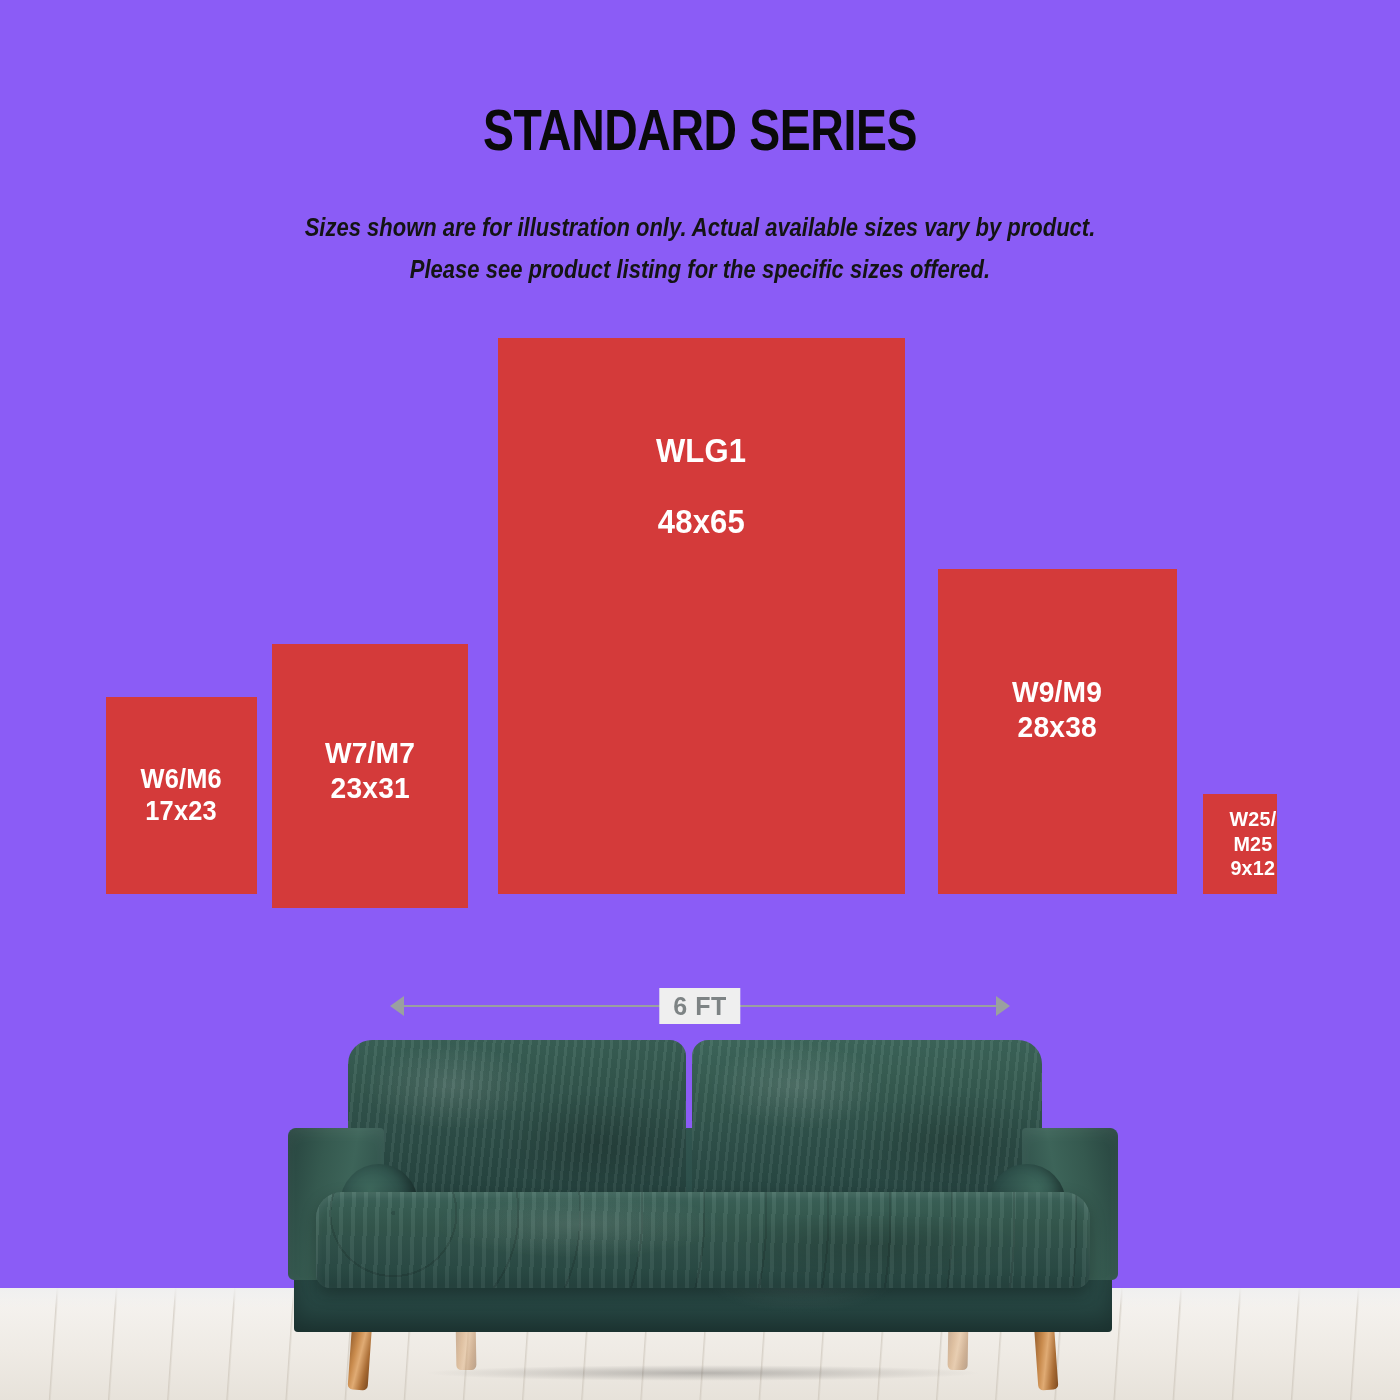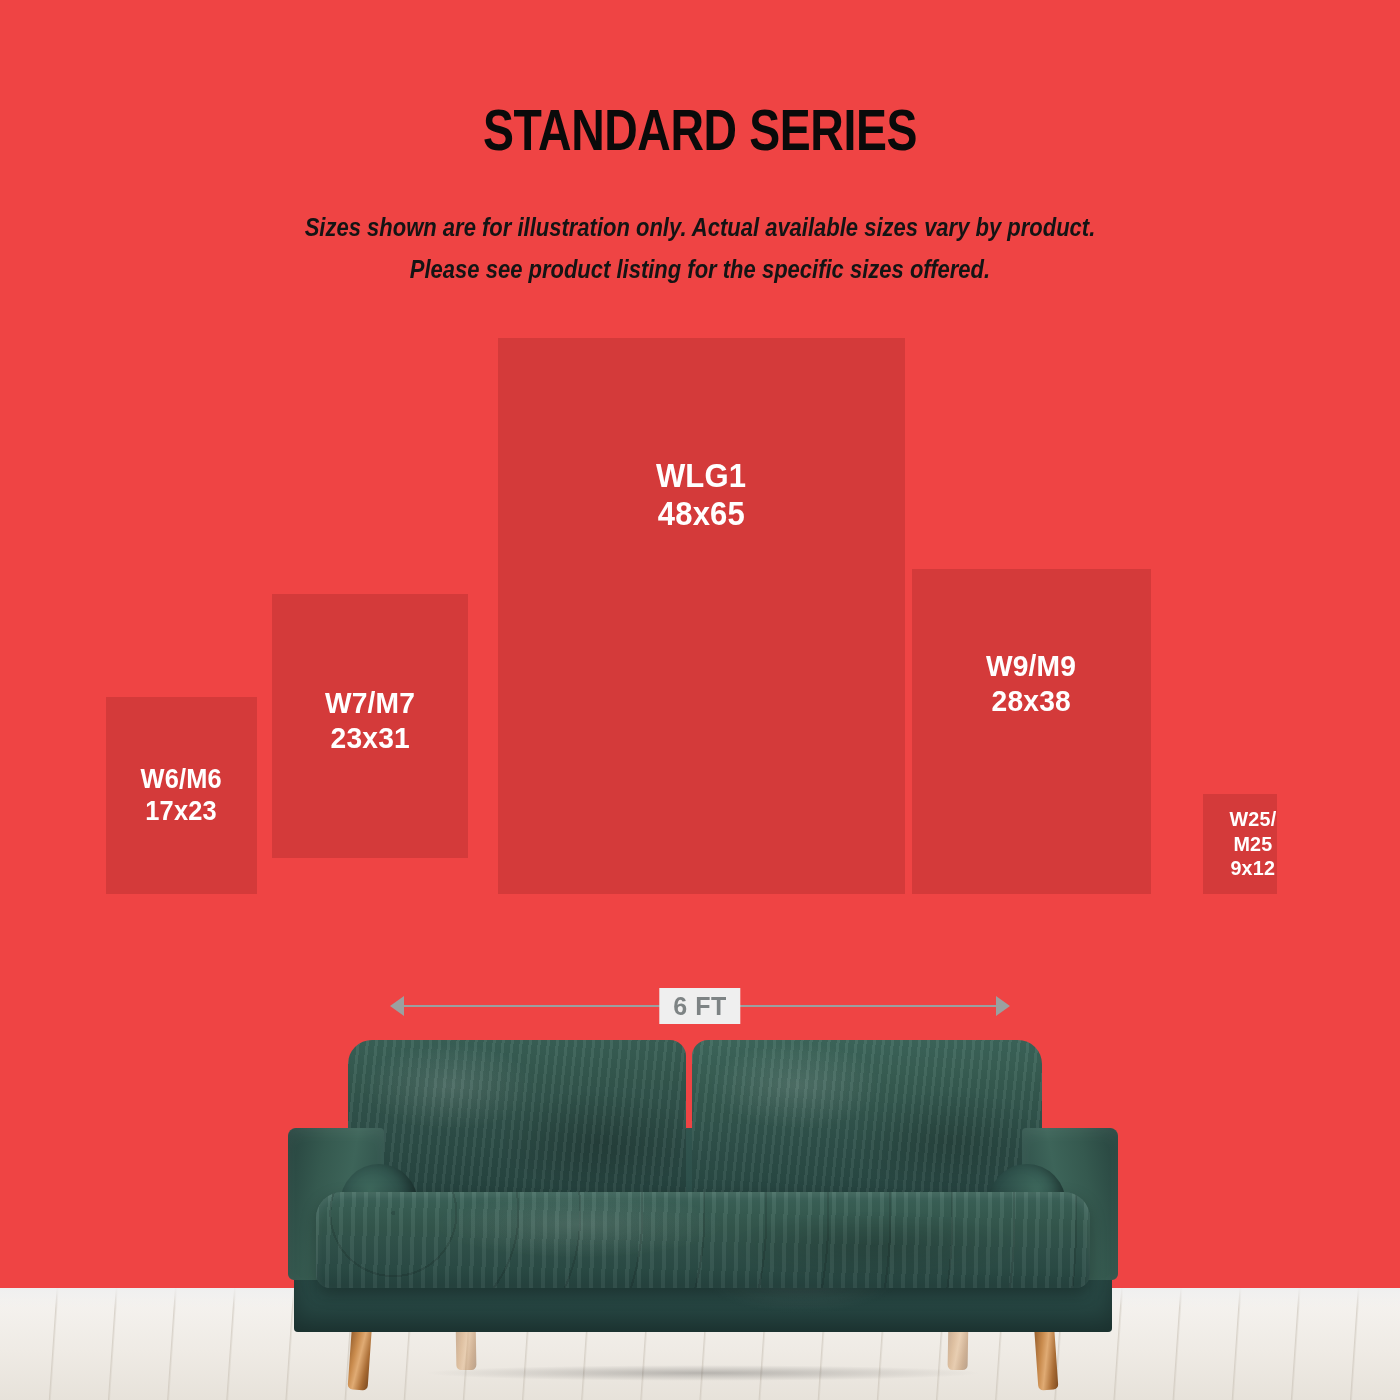--- a/index.html
+++ b/index.html
@@ -8,21 +8,21 @@
   html, body {
     width:1400px; height:1400px;
     background:#efefef;
     font-family:"Liberation Sans", sans-serif;
     overflow:hidden;
   }
 
   #stage {
     position:relative;
     width:1400px; height:1400px;
-    background:#ef4444;
+    background:#8b5cf6;
   }
 
   
   .title {
     position:absolute;
     top:96px; left:0; width:1400px;
     text-align:center;
     font-size:58px;
     font-weight:bold;
     letter-spacing:-0.5px;
@@ -66,30 +66,30 @@
     letter-spacing:0.2px;
     line-height:1.16;
     white-space:pre-line;
     transform:scaleX(0.94);
   }
 
   
   #frame-w6  { left:93px;   top:697px; width:151px; height:197px;margin-left:13px; }
   #frame-w6  .code, #frame-w6 .dims { font-size:27px; }
 
-  #frame-w7  { left:272px;  top:594px; width:196px; height:264px;
+  #frame-w7  { left:272px;  top:644px; width:196px; height:264px;
                justify-content:flex-start; padding-top:92px; }
   #frame-w7  .code, #frame-w7 .dims { font-size:30px; }
 
   #frame-wlg { left:498px;  top:338px; width:407px; height:556px;
-               justify-content:flex-start; padding-top:119px; }
+               justify-content:flex-start; padding-top:94px;gap:33px; }
   #frame-wlg .code, #frame-wlg .dims { font-size:33px; }
 
-  #frame-w9  { left:912px;  top:569px; width:239px; height:325px;
-               justify-content:flex-start; padding-top:80px; }
+  #frame-w9  { left:938px;  top:569px; width:239px; height:325px;
+               justify-content:flex-start; padding-top:106px; }
   #frame-w9  .code, #frame-w9 .dims { font-size:30px; }
 
   #frame-w25 { left:1203px; top:794px; width:74px;  height:100px;padding-left:25px; }
   #frame-w25 .code, #frame-w25 .dims { font-size:21px; }
 
   
   #dimension {
     position:absolute;
     left:390px; top:988px;
     width:620px; height:36px;

